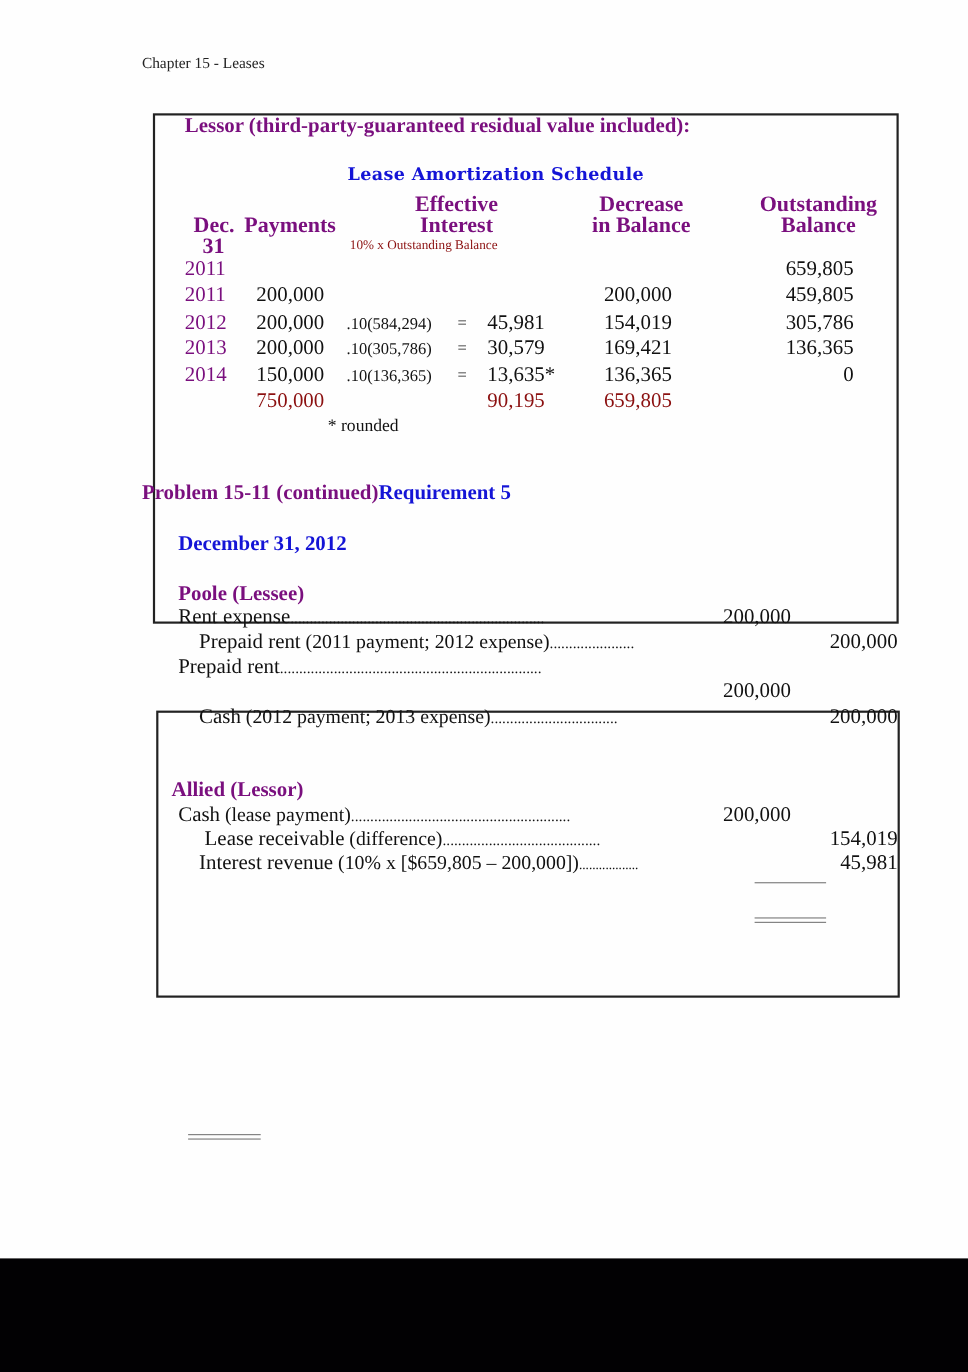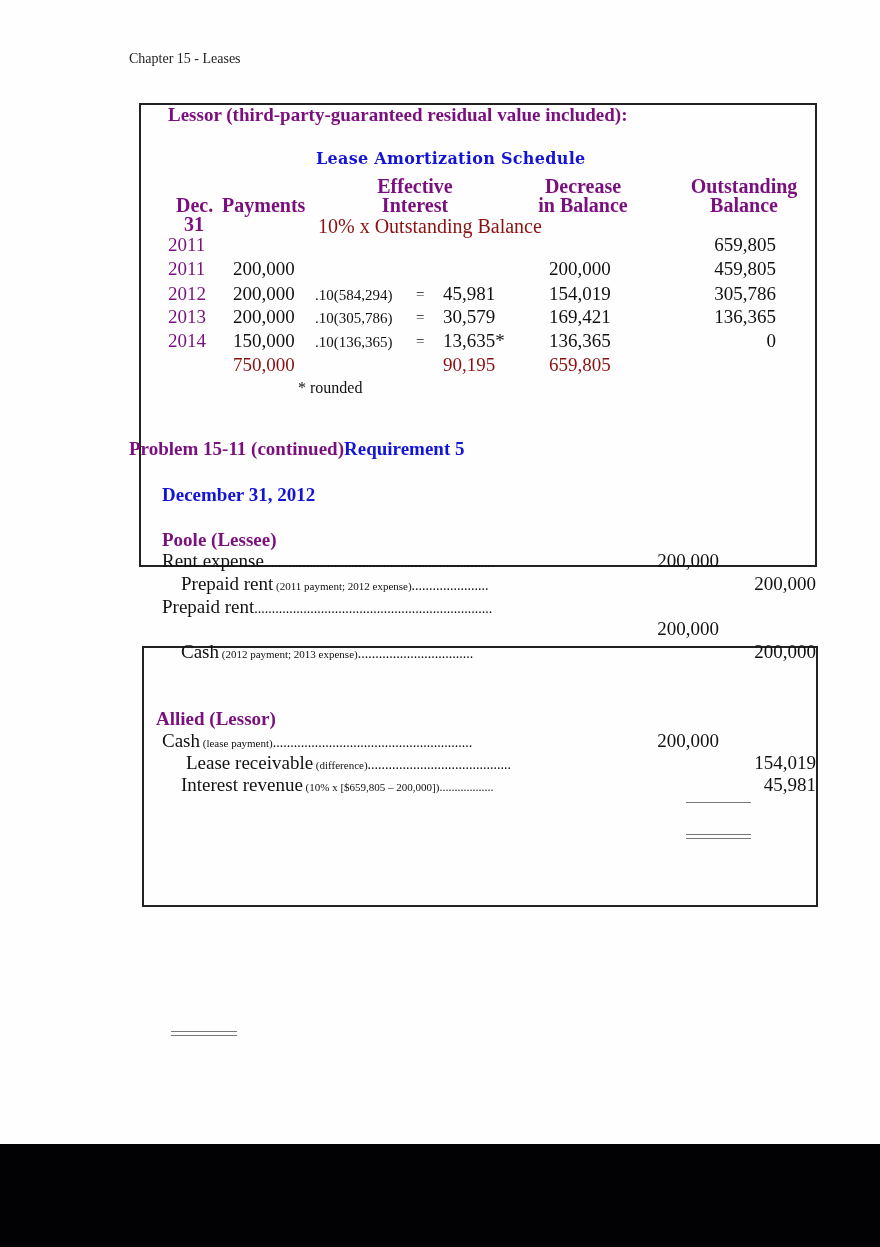--- a/index.html
+++ b/index.html
@@ -18,29 +18,29 @@
             border: 2px solid #222; box-sizing: border-box; }
 
     .purple { color: #7a0f7e; }
     .blue { color: #1414d6; }
     .maroon { color: #8b1010; }
 
     .lessor-title { left: 168px; top: 104px; font-size: 19px; font-weight: bold; }
     .sched-title { left: 316px; top: 149px; font-size: 16px; font-weight: bold;
                    font-family: "DejaVu Serif", serif; letter-spacing: 0.3px; }
     .colhead { font-size: 20px; font-weight: bold; text-align: center; line-height: 19px; }
-    .subnote { font-size: 20px; }
+    .subnote { font-size: 12px; }
 
     .cell { font-size: 19px; }
     .cell.r { text-align: right; }
     .small { font-size: 15px; }
 
     .section-h { font-size: 19px; font-weight: bold; }
     .entry { font-size: 19px; }
-    .entry .paren { font-size: 11px; }
+    .entry .paren { font-size: 18px; }
     .amt { font-size: 19px; text-align: right; }
 
     .rule { position: absolute; height: 0; border-top: 1px solid #777; }
     .drule { position: absolute; height: 3px; border-top: 1px solid #777; border-bottom: 1px solid #777; }
     .footer-bar { position: absolute; left: 0; top: 1144px; width: 880px; height: 103px; background: #020103; }
   </style>
 </head>
 <body>
 
 <div class="abs header">Chapter 15 - Leases</div>

